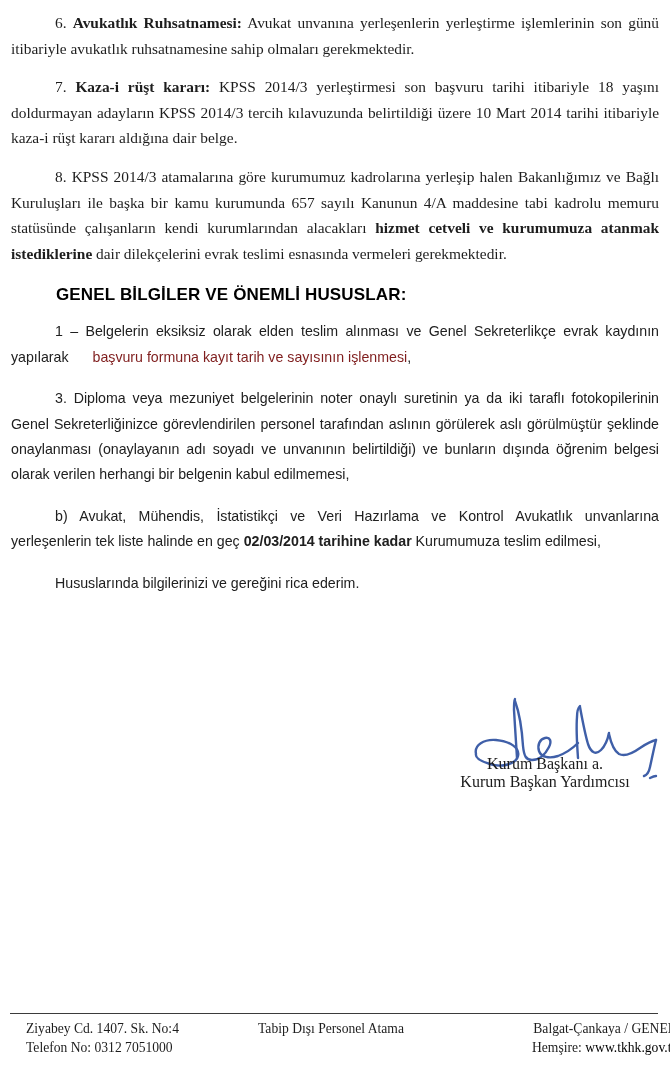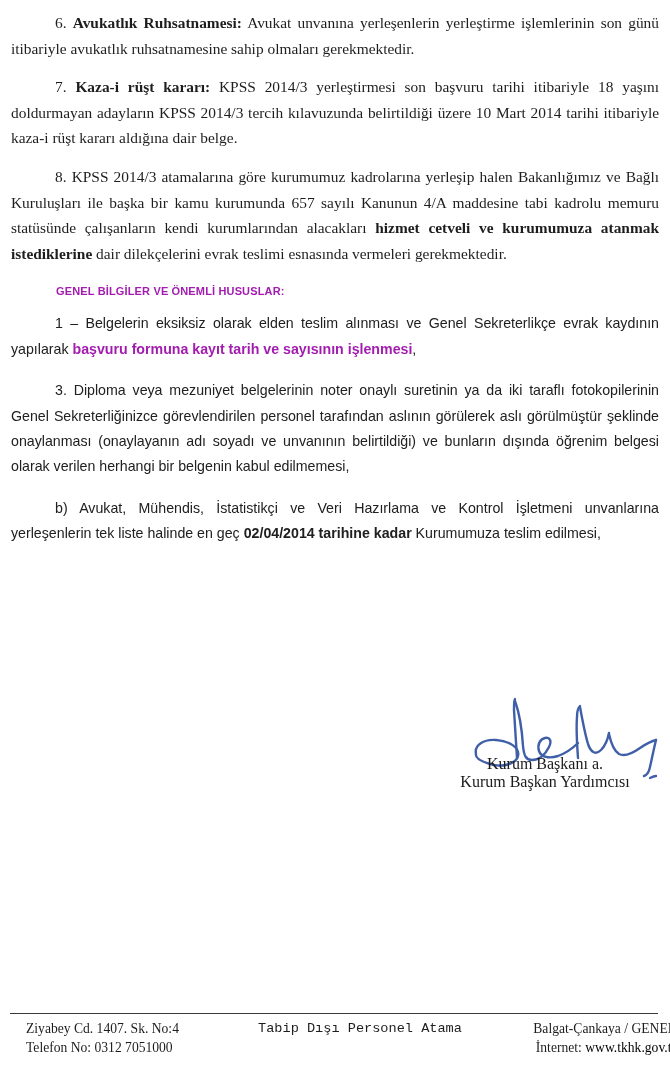--- a/index.html
+++ b/index.html
@@ -53,32 +53,33 @@
     line-height: 25.4px;
     text-align: justify;
     text-justify: inter-word;
     margin: 0 0 16px 0;
     text-indent: 44px;
     color: #202020;
   }
 
   h2.heading {
     font-family: "Liberation Sans", "DejaVu Sans", sans-serif;
-    font-size: 11px;
+    font-size: 17px;
     font-weight: bold;
     letter-spacing: 0.15px;
     margin: 0 0 14px 0;
     padding-left: 45px;
-    color: #a21caf;
+    color: #000000;
   }
 
   b, strong { font-weight: bold; }
   .red {
-    color: #a21caf;
-    font-weight: bold;
+    color: #7f1d1d;
+    font-weight: normal;
+    margin-left: 20px;
   }
 
   .spacer-sm { height: 6px; }
   .sign-svg-wrap {
     position: absolute;
     left: 470px;
     top: 696px;
     width: 195px;
     height: 86px;
     pointer-events: none;
@@ -117,21 +118,20 @@
     position: absolute;
     left: 0;
     top: 0;
     text-align: left;
   }
   .footer-center {
     position: absolute;
     left: 232px;
     top: 0;
     text-align: left;
-    font-family: Liberation Mono, monospace;
   }
   .footer-right {
     position: absolute;
     right: 0;
     top: 0;
     text-align: right;
   }
   .footer-link {
     color: #000000;
   }
@@ -152,22 +152,23 @@
     <div class="spacer-sm"></div>
 
     <h2 class="heading">GENEL BİLGİLER VE ÖNEMLİ HUSUSLAR:</h2>
 
     <p class="sans"><span>1 – </span><span>Belgelerin eksiksiz olarak elden teslim alınması ve Genel Sekreterlikçe evrak kaydının yapılarak </span><span class="red">başvuru formuna kayıt tarih ve sayısının işlenmesi</span><span>,</span></p>
 
 
     <p class="sans"><span>3. </span><span>Diploma veya mezuniyet belgelerinin noter onaylı suretinin ya da iki taraflı fotokopilerinin Genel Sekreterliğinizce görevlendirilen personel tarafından aslının görülerek aslı görülmüştür şeklinde onaylanması (onaylayanın adı soyadı ve unvanının belirtildiği) ve bunların dışında öğrenim belgesi olarak verilen herhangi bir belgenin kabul edilmemesi,</span></p>
 
 
-    <p class="sans"><span>b) </span><span>Avukat, Mühendis, İstatistikçi ve Veri Hazırlama ve Kontrol İşletmeni unvanlarına yerleşenlerin tek liste halinde en geç </span><b>02/04/2014 tarihine kadar</b><span> Kurumumuza teslim edilmesi,</span></p>
-
+    <p class="sans"><span>b) </span><span>Avukat, Mühendis, İstatistikçi ve Veri Hazırlama ve Kontrol Avukatlık unvanlarına yerleşenlerin tek liste halinde en geç </span><b>02/03/2014 tarihine kadar</b><span> Kurumumuza teslim edilmesi,</span></p>
+
+    <p class="sans">Hususlarında bilgilerinizi ve gereğini rica ederim.</p>
 
   </div>
 
   <div class="sign-svg-wrap">
     <svg width="195" height="86" viewBox="0 0 195 86" fill="none" xmlns="http://www.w3.org/2000/svg" aria-hidden="true">
       <g stroke="#3f5fa8" stroke-width="2.4" stroke-linecap="round" stroke-linejoin="round" fill="none">
         <path d="M6 58 C4 49, 14 43, 26 44 C40 45, 50 52, 48 60 C46 68, 32 72, 20 68 C10 65, 5 62, 6 58 Z"></path>
         <path d="M47 62 C46 48, 45 30, 44 14 C44 9, 44 5, 45 3"></path>
         <path d="M45 5 C49 16, 52 34, 53 50 C54 60, 56 64, 62 64 C70 64, 76 57, 79 51 C82 45, 80 41, 75 42 C70 43, 67 49, 69 55 C71 61, 79 63, 88 60 C96 57, 103 52, 108 47"></path>
         <path d="M108 62 C107 48, 106 33, 107 21 C107 16, 108 12, 110 10"></path>
@@ -188,17 +189,17 @@
   <div class="footer">
     <div class="footer-left">
       <div>Ziyabey Cd. 1407. Sk.  No:4</div>
       <div>Telefon No: 0312 7051000</div>
     </div>
     <div class="footer-center">
       <div>Tabip Dışı Personel Atama</div>
     </div>
     <div class="footer-right">
       <div>Balgat-Çankaya / GENEL</div>
-      <div><span>İnternet: </span><span class="footer-link">www.tkhk.gov.tr</span></div>
+      <div><span>Hemşire: </span><span class="footer-link">www.tkhk.gov.tr</span></div>
     </div>
   </div>
 
 </div>
 
 </body></html>

